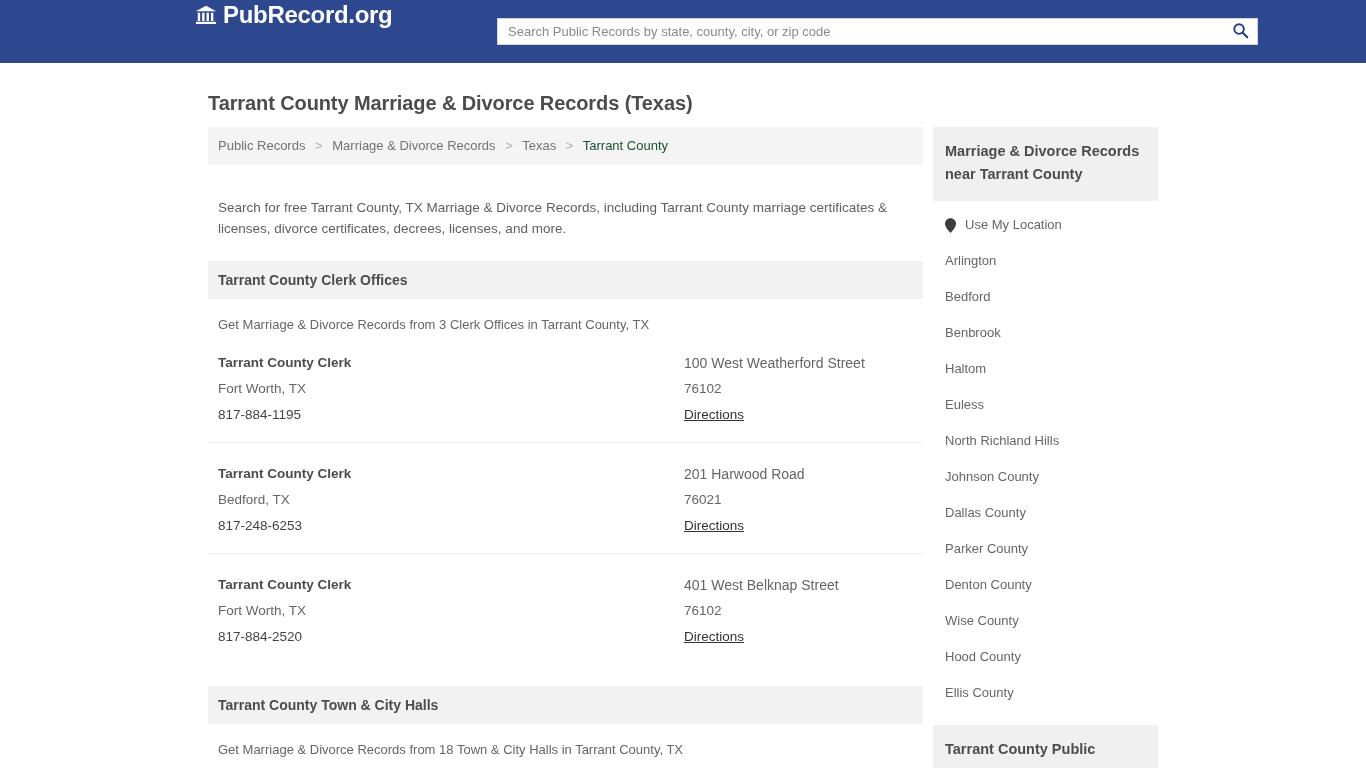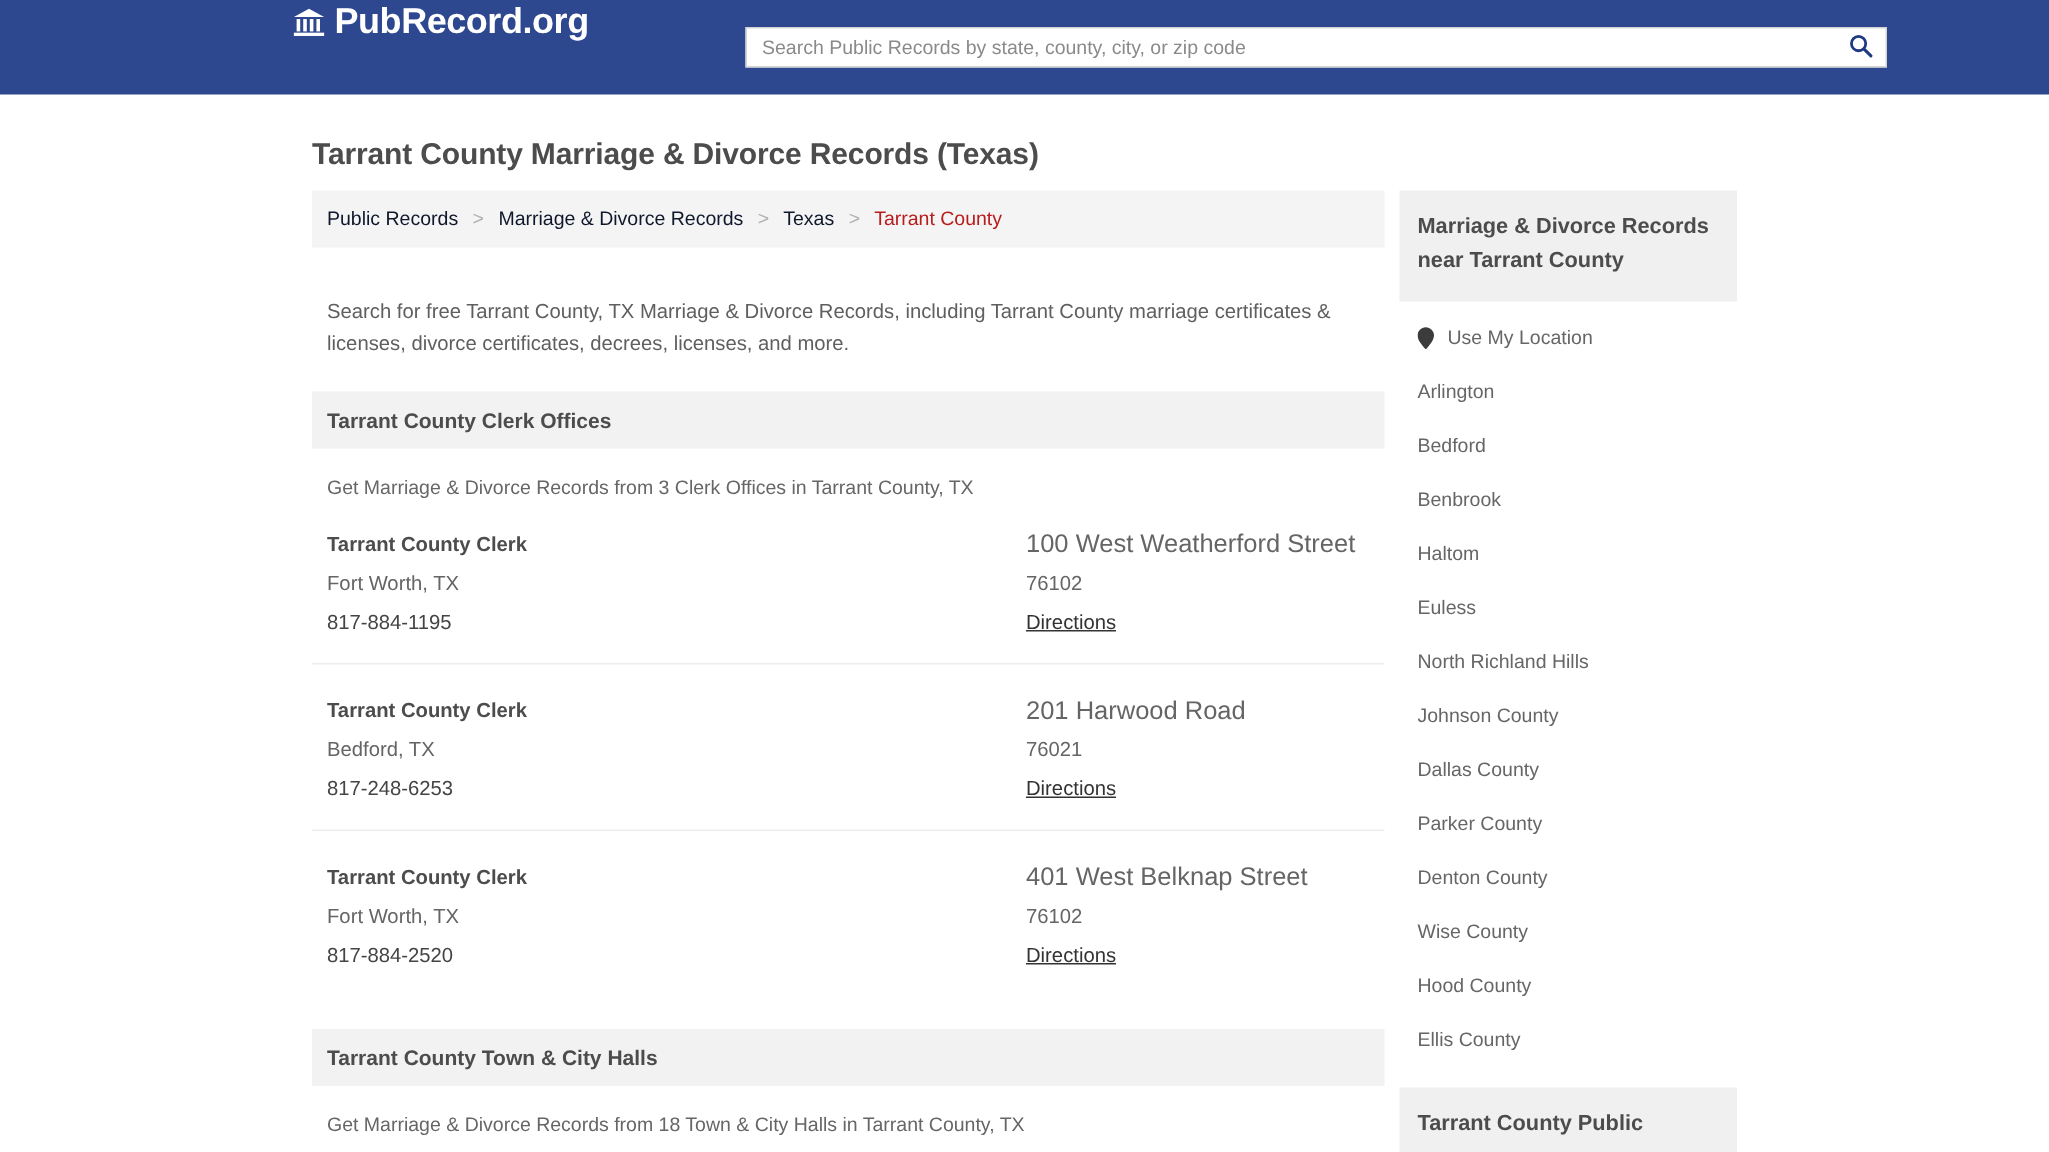--- a/index.html
+++ b/index.html
@@ -123,25 +123,25 @@
 
   
   .breadcrumb {
     background: #f4f4f4;
     padding: 10px 10px;
     font-size: 13px;
     color: #6f6f6f;
     line-height: 18px;
   }
   .breadcrumb a {
-    color: #0f172a;
+    color: #737373;
     text-decoration: none;
   }
   .breadcrumb .sep { color: #b0b0b0; padding: 0 6px; }
-  .breadcrumb .current { color: #b91c1c; margin-top: 42px; }
+  .breadcrumb .current { color: #14532d; margin-top: 42px; }
 
   .intro {
     font-size: 13.5px;
     color: #5f5f5f;
     line-height: 21px;
     padding: 18px 10px 0 10px;
     max-width: 700px;
   }
 
   
@@ -178,21 +178,21 @@
     font-size: 13.5px;
     color: #656565;
     line-height: 26px;
   }
   .lst-phone {
     font-size: 13.5px;
     color: #444;
     line-height: 26px;
   }
   .lst-addr {
-    font-size: 17px;
+    font-size: 14px;
     color: #656565;
     line-height: 26px;
   }
   .lst-dir {
     font-size: 13.5px;
     color: #333;
     line-height: 26px;
     text-decoration: underline;
     cursor: pointer;
     display: inline-block;

